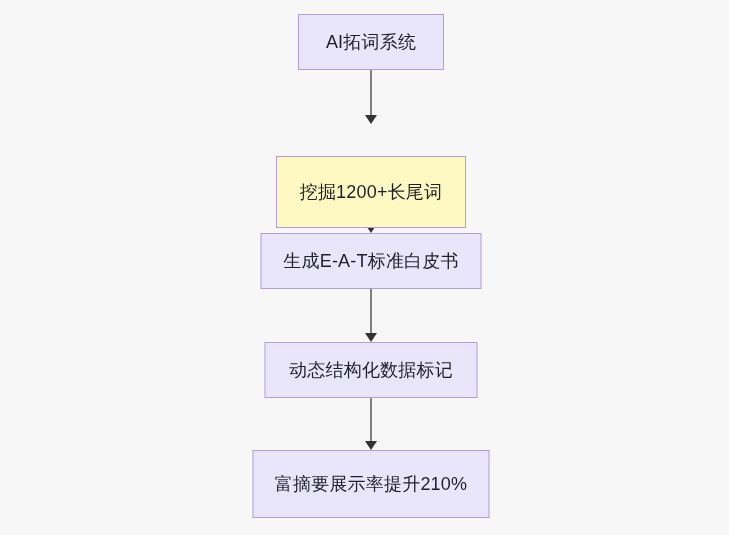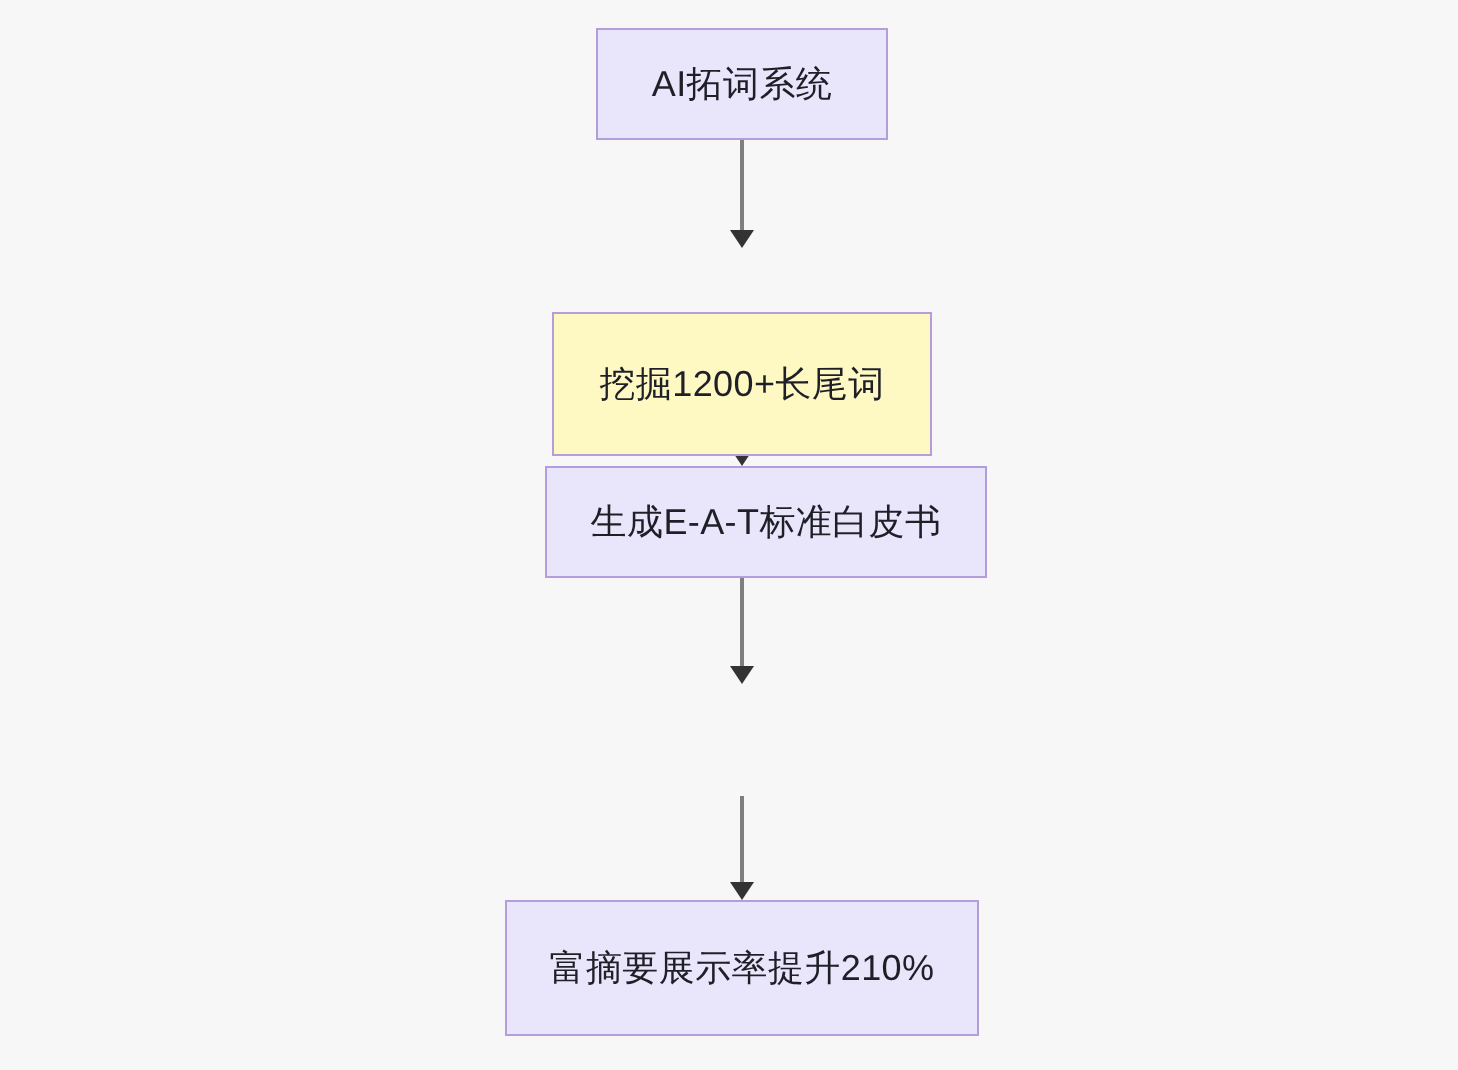--- a/index.html
+++ b/index.html
@@ -82,19 +82,22 @@
     <div class="edge" style="left: 371px; top: 398px; width: 14px; height: 52px;">
       <div class="edge-line" style="height: 45px; background: rgb(127, 127, 127);"></div>
       <div class="edge-arrow" style="border-top-color: rgb(51, 51, 51);"></div>
     </div>
     <div class="node" style="left: 371px; top: 14px; width: 146px; height: 56px; background: rgb(233, 230, 251); border-color: rgb(179, 157, 219);">
       <span class="node-label" style="color: rgb(31, 31, 40);">AI拓词系统</span>
     </div>
     <div class="node" style="left: 371px; top: 124px; width: 190px; height: 72px; background: #fef9c3; border-color: rgb(179, 157, 219); margin-top: 32px;">
       <span class="node-label" style="color: rgb(31, 31, 40);">挖掘1200+长尾词</span>
     </div>
-    <div class="node" style="left: 371px; top: 233px; width: 221px; height: 56px; background: rgb(233, 230, 251); border-color: rgb(179, 157, 219); margin-left: 12px;">
+    <div class="node" style="left: 371px; top: 233px; width: 221px; height: 56px; background: rgb(233, 230, 251); border-color: rgb(179, 157, 219);">
       <span class="node-label" style="color: rgb(31, 31, 40);">生成E-A-T标准白皮书</span>
+    </div>
+    <div class="node" style="left: 371px; top: 342px; width: 213px; height: 56px; background: rgb(233, 230, 251); border-color: rgb(179, 157, 219);">
+      <span class="node-label" style="color: rgb(31, 31, 40);">动态结构化数据标记</span>
     </div>
     <div class="node" style="left: 371px; top: 450px; width: 237px; height: 68px; background: rgb(233, 230, 251); border-color: rgb(179, 157, 219);">
       <span class="node-label" style="color: rgb(31, 31, 40);">富摘要展示率提升210%</span>
     </div>
   </div>
 
 </body></html>

